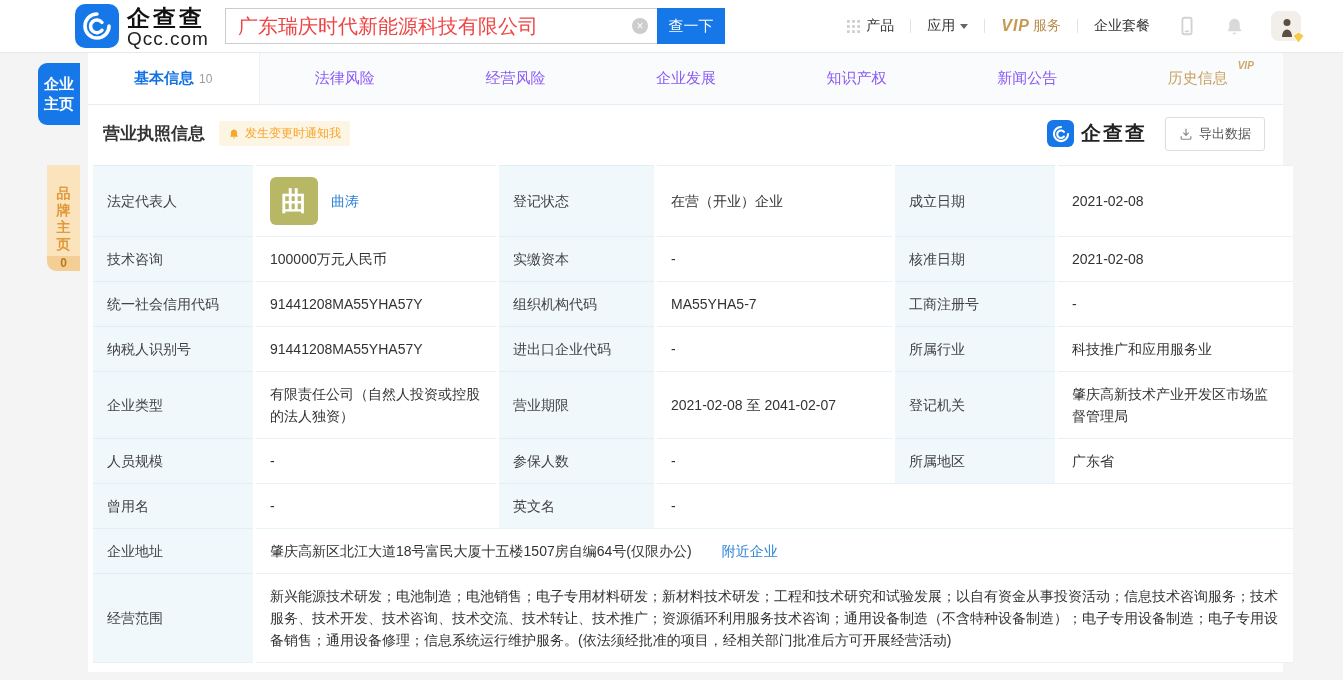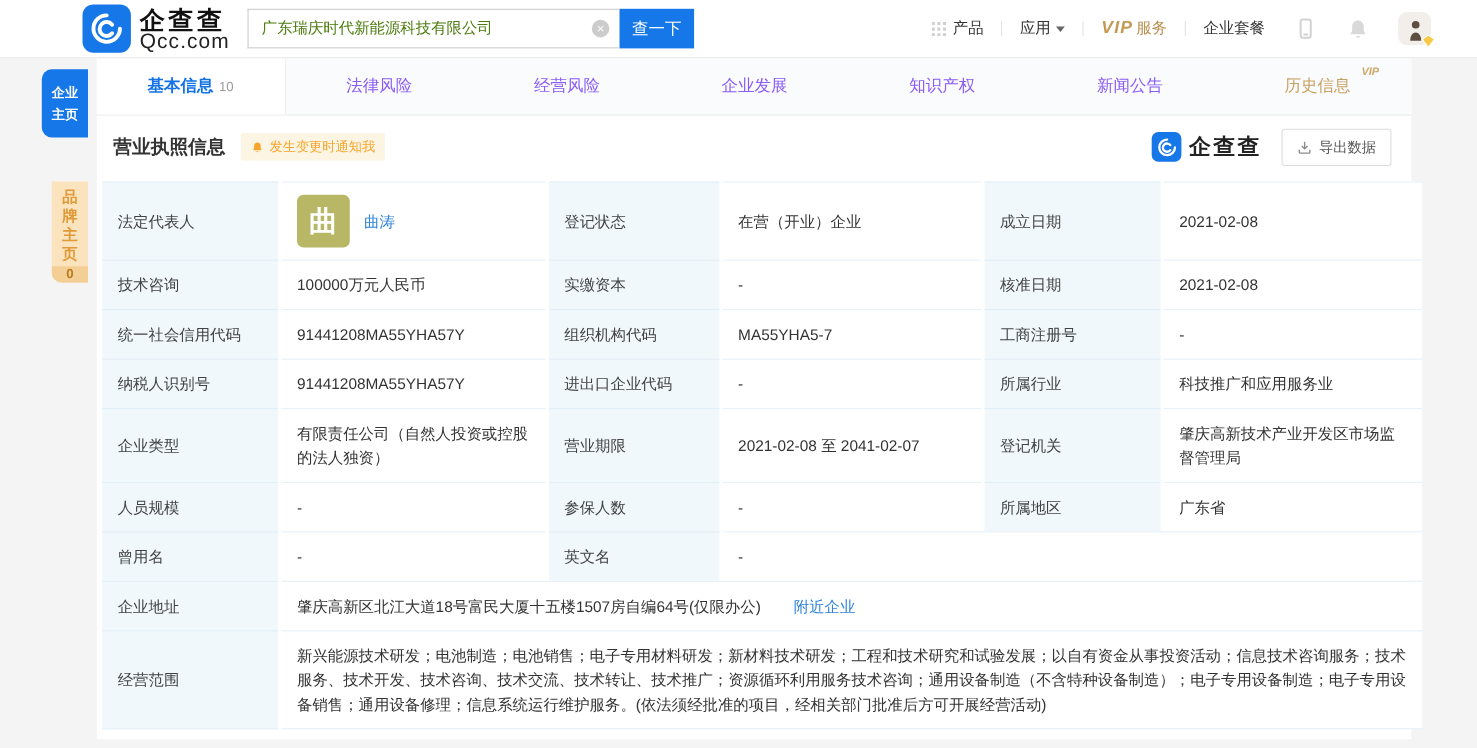--- a/index.html
+++ b/index.html
@@ -28,22 +28,22 @@
   .brand-cn { font-size:23px; font-weight:bold; color:#111; letter-spacing:3px; line-height:25px; }
   .brand-en { font-size:19px; color:#222; letter-spacing:1px; line-height:15px; }
   .badge-red {
     margin-left:12px; background:#e23d33; color:#fff;
     font-size:12px; font-weight:bold; line-height:17px;
     padding:3px 7px; text-align:center; flex:none;
   }
   .search { margin-left:16px; display:flex; align-items:center; flex:none; }
   .search-box { position:relative; }
   .search-input {
-    width:338px; height:36px; border:1px solid #ccc; border-right:none;
-    padding:0 32px 0 12px; font-size:14px; color:#4d7c0f; outline:none;
+    width:432px; height:36px; border:1px solid #ccc; border-right:none;
+    padding:0 32px 0 12px; font-size:20px; color:#ef4444; outline:none;
     font-family:inherit; display:block;
   }
   .clear-icon {
     position:absolute; right:9px; top:10px; width:16px; height:16px;
     border-radius:50%; background:#ccc; color:#fff; font-size:12px;
     line-height:16px; text-align:center; cursor:pointer;
   }
   .search-btn {
     width:68px; height:36px; background:#1677e8; color:#fff;
     font-size:15px; border:none; cursor:pointer; font-family:inherit;
@@ -64,30 +64,30 @@
     position:relative; width:30px; height:30px; margin-left:26px;
     border-radius:8px; background:#f2efea; cursor:pointer; flex:none;
   }
   .avatar-user svg.person { position:absolute; left:3px; top:3px; }
   .avatar-user .gem { position:absolute; right:-4px; bottom:-3px; }
 
   
   .side-tab-company {
     position:absolute; left:38px; top:63px; width:42px; z-index:6;
     background:#1677e8; color:#fff; border-radius:9px 0 0 9px;
-    padding:11px 5px; font-size:12px; font-weight:bold;
+    padding:11px 5px; font-size:15px; font-weight:bold;
     line-height:20px; word-break:break-all; text-align:center; cursor:pointer;
   }
   .side-tab-brand {
     position:absolute; left:47px; top:165px; width:33px; z-index:5;
     background:#fbe4bd; color:#e09a3a; border-radius:0 0 0 9px;
     font-size:14px; font-weight:bold; line-height:17px;
     word-break:break-all; text-align:center; cursor:pointer; overflow:hidden;
   }
-  .side-tab-brand .chars { padding:6px 9px 3px; }
+  .side-tab-brand .chars { padding:20px 9px 3px; }
   .side-tab-brand .cnt {
     background:#f3cf96; color:#b97a1e; font-size:12px; font-weight:bold;
     line-height:15px; border-radius:0 0 0 9px;
   }
 
   
   .content {
     position:absolute; left:88px; top:53px; width:1195px; height:619px;
     background:#fff; z-index:4;
   }

